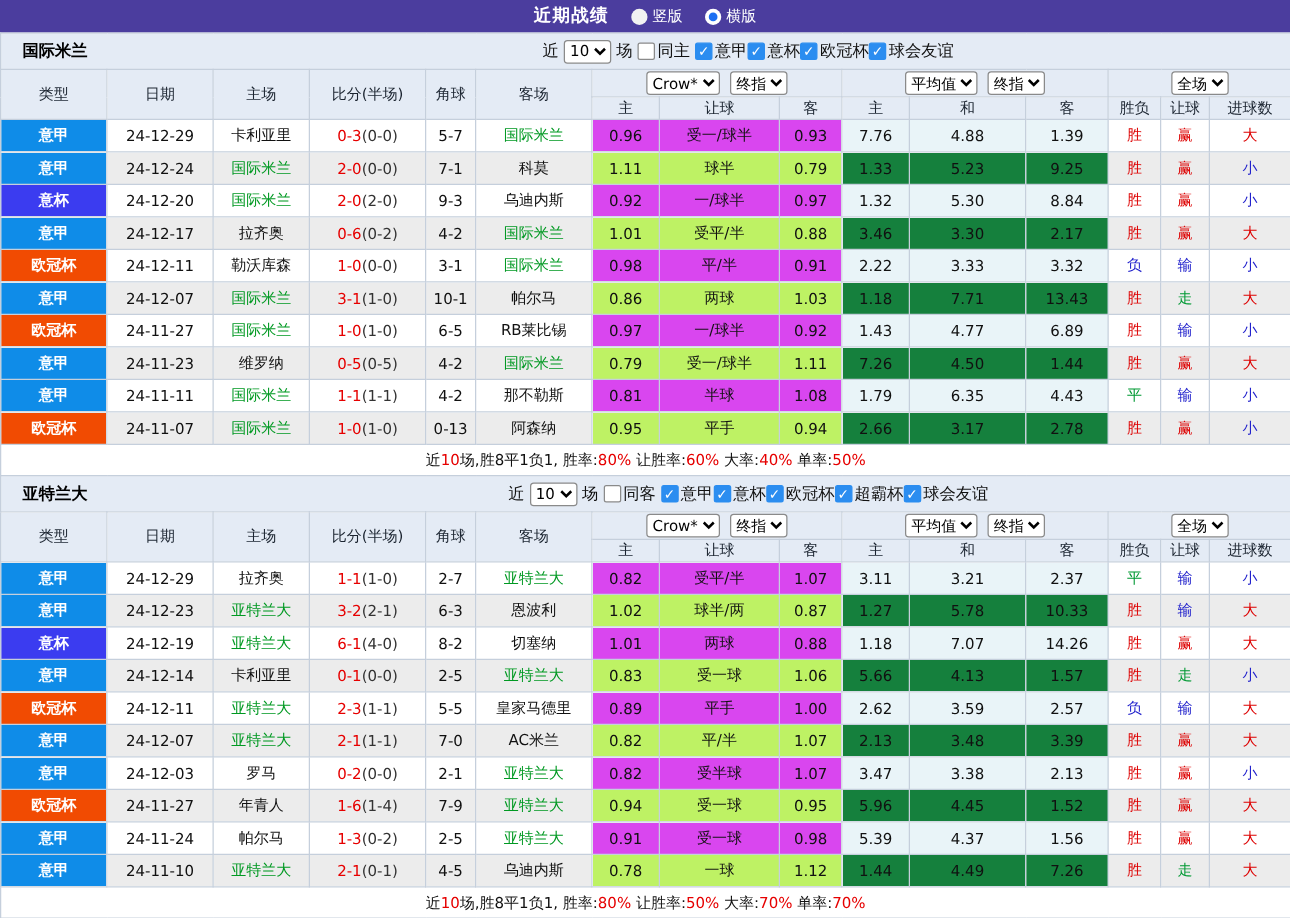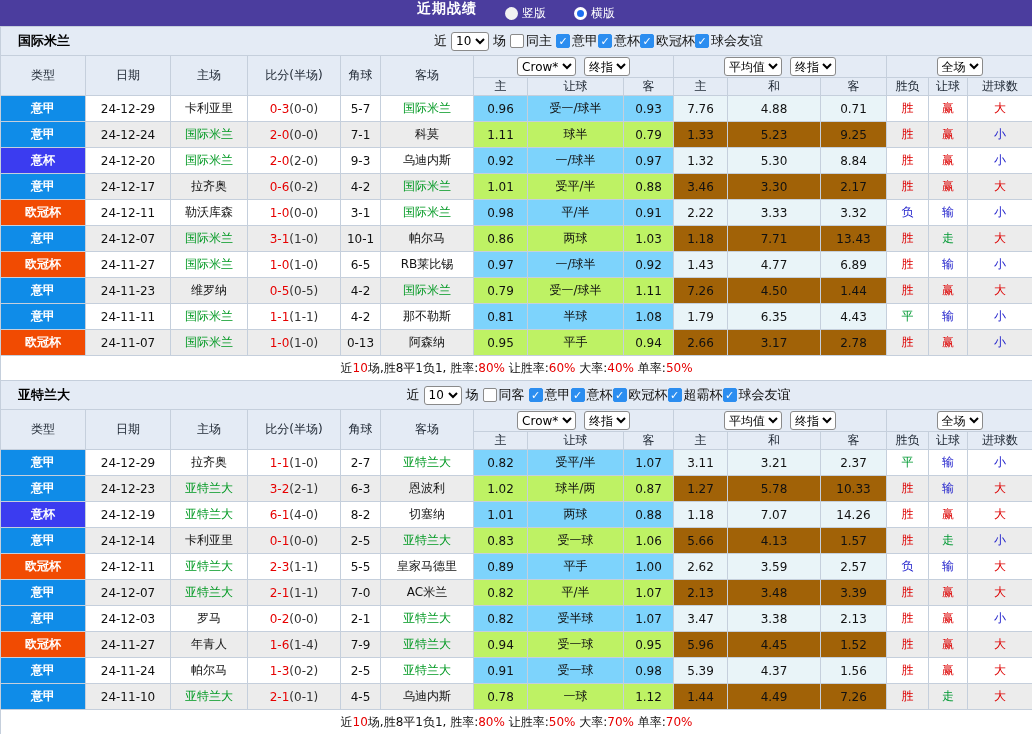--- a/index.html
+++ b/index.html
@@ -1,21 +1,21 @@
 <!DOCTYPE html>
 <html><head>
 <meta charset="utf-8">
 <style>
   * { box-sizing: border-box; }
   html,body { margin:0; padding:0; background:#fff; }
   body { width:1032px; font-family:"DejaVu Sans","Liberation Sans",sans-serif; }
 
   
   .titlebar { height:26px; background:#4b3d9e; color:#fff; display:flex;
-              justify-content:center; gap:28px; }
+              align-items:center; justify-content:center; gap:18px; }
   .titlebar .title { font-weight:bold; font-size:14px; letter-spacing:1px; }
   .radio-opt { display:flex; align-items:center; gap:4px; font-size:12px; cursor:default; }
   .radio-circle { width:13px; height:13px; border-radius:50%; background:#f2f2f2; display:inline-block; position:relative; }
   .radio-circle.sel { background:#fff; }
   .radio-circle.sel::after { content:''; position:absolute; left:3px; top:3px; right:3px; bottom:3px;
                              border-radius:50%; background:#1d6ff2; }
 
   
   table.sec-table { width:1032px; border-collapse:collapse; table-layout:fixed; margin-top:-1px; }
   table.sec-table:first-of-type { margin-top:0; }
@@ -34,24 +34,24 @@
   .cb.checked { background:#2b8df0; border-color:#2b8df0; }
 
   tr.hd th { background:#e4ebf5; color:#1b2430; }
   tr.hd.top th { height:22px; }
   tr.hd.sub th { height:18px; }
   th.grp select { margin:0 2px; }
 
   tr.mrow td { height:26px; }
   tr.r-odd  .c-plain { background:#fff; }
   tr.r-even .c-plain { background:#ececec; }
-  tr.r-odd  .c-odds  { background:#7dd3fc; }
+  tr.r-odd  .c-odds  { background:#d946ef; }
   tr.r-even .c-odds  { background:#bef264; }
   tr.r-odd  .c-avg   { background:#e9f4f8; }
-  tr.r-even .c-avg   { background:#a16207; }
+  tr.r-even .c-avg   { background:#15803d; }
   td.c-type { color:#fff; font-weight:bold; }
 
   tr.summary-row td { height:25px; background:#fff; font-size:12px; color:#111; }
   tr.summary-row .red { color:#e60000; }
 
   .score-main { color:#e60000; }
   .score-half { color:#333; }
 </style>
 </head>
 <body>
@@ -157,21 +157,21 @@
           <td class="c-plain">24-12-29</td>
           <td class="c-plain">卡利亚里</td>
           <td class="c-plain"><span class="score-main">0-3</span><span class="score-half">(0-0)</span></td>
           <td class="c-plain">5-7</td>
           <td class="c-plain" style="color: rgb(0, 153, 34);">国际米兰</td>
           <td class="c-odds">0.96</td>
           <td class="c-odds">受一/球半</td>
           <td class="c-odds">0.93</td>
           <td class="c-avg">7.76</td>
           <td class="c-avg">4.88</td>
-          <td class="c-avg">0.71</td>
+          <td class="c-avg">1.39</td>
           <td class="c-plain" style="color: rgb(221, 0, 0);">胜</td>
           <td class="c-plain" style="color: rgb(221, 0, 0);">赢</td>
           <td class="c-plain" style="color: rgb(221, 0, 0);">大</td>
         </tr>
         <tr class="mrow r-even">
           <td class="c-type" style="background: rgb(15, 140, 232);">意甲</td>
           <td class="c-plain">24-12-24</td>
           <td class="c-plain" style="color: rgb(0, 153, 34);">国际米兰</td>
           <td class="c-plain"><span class="score-main">2-0</span><span class="score-half">(0-0)</span></td>
           <td class="c-plain">7-1</td>

